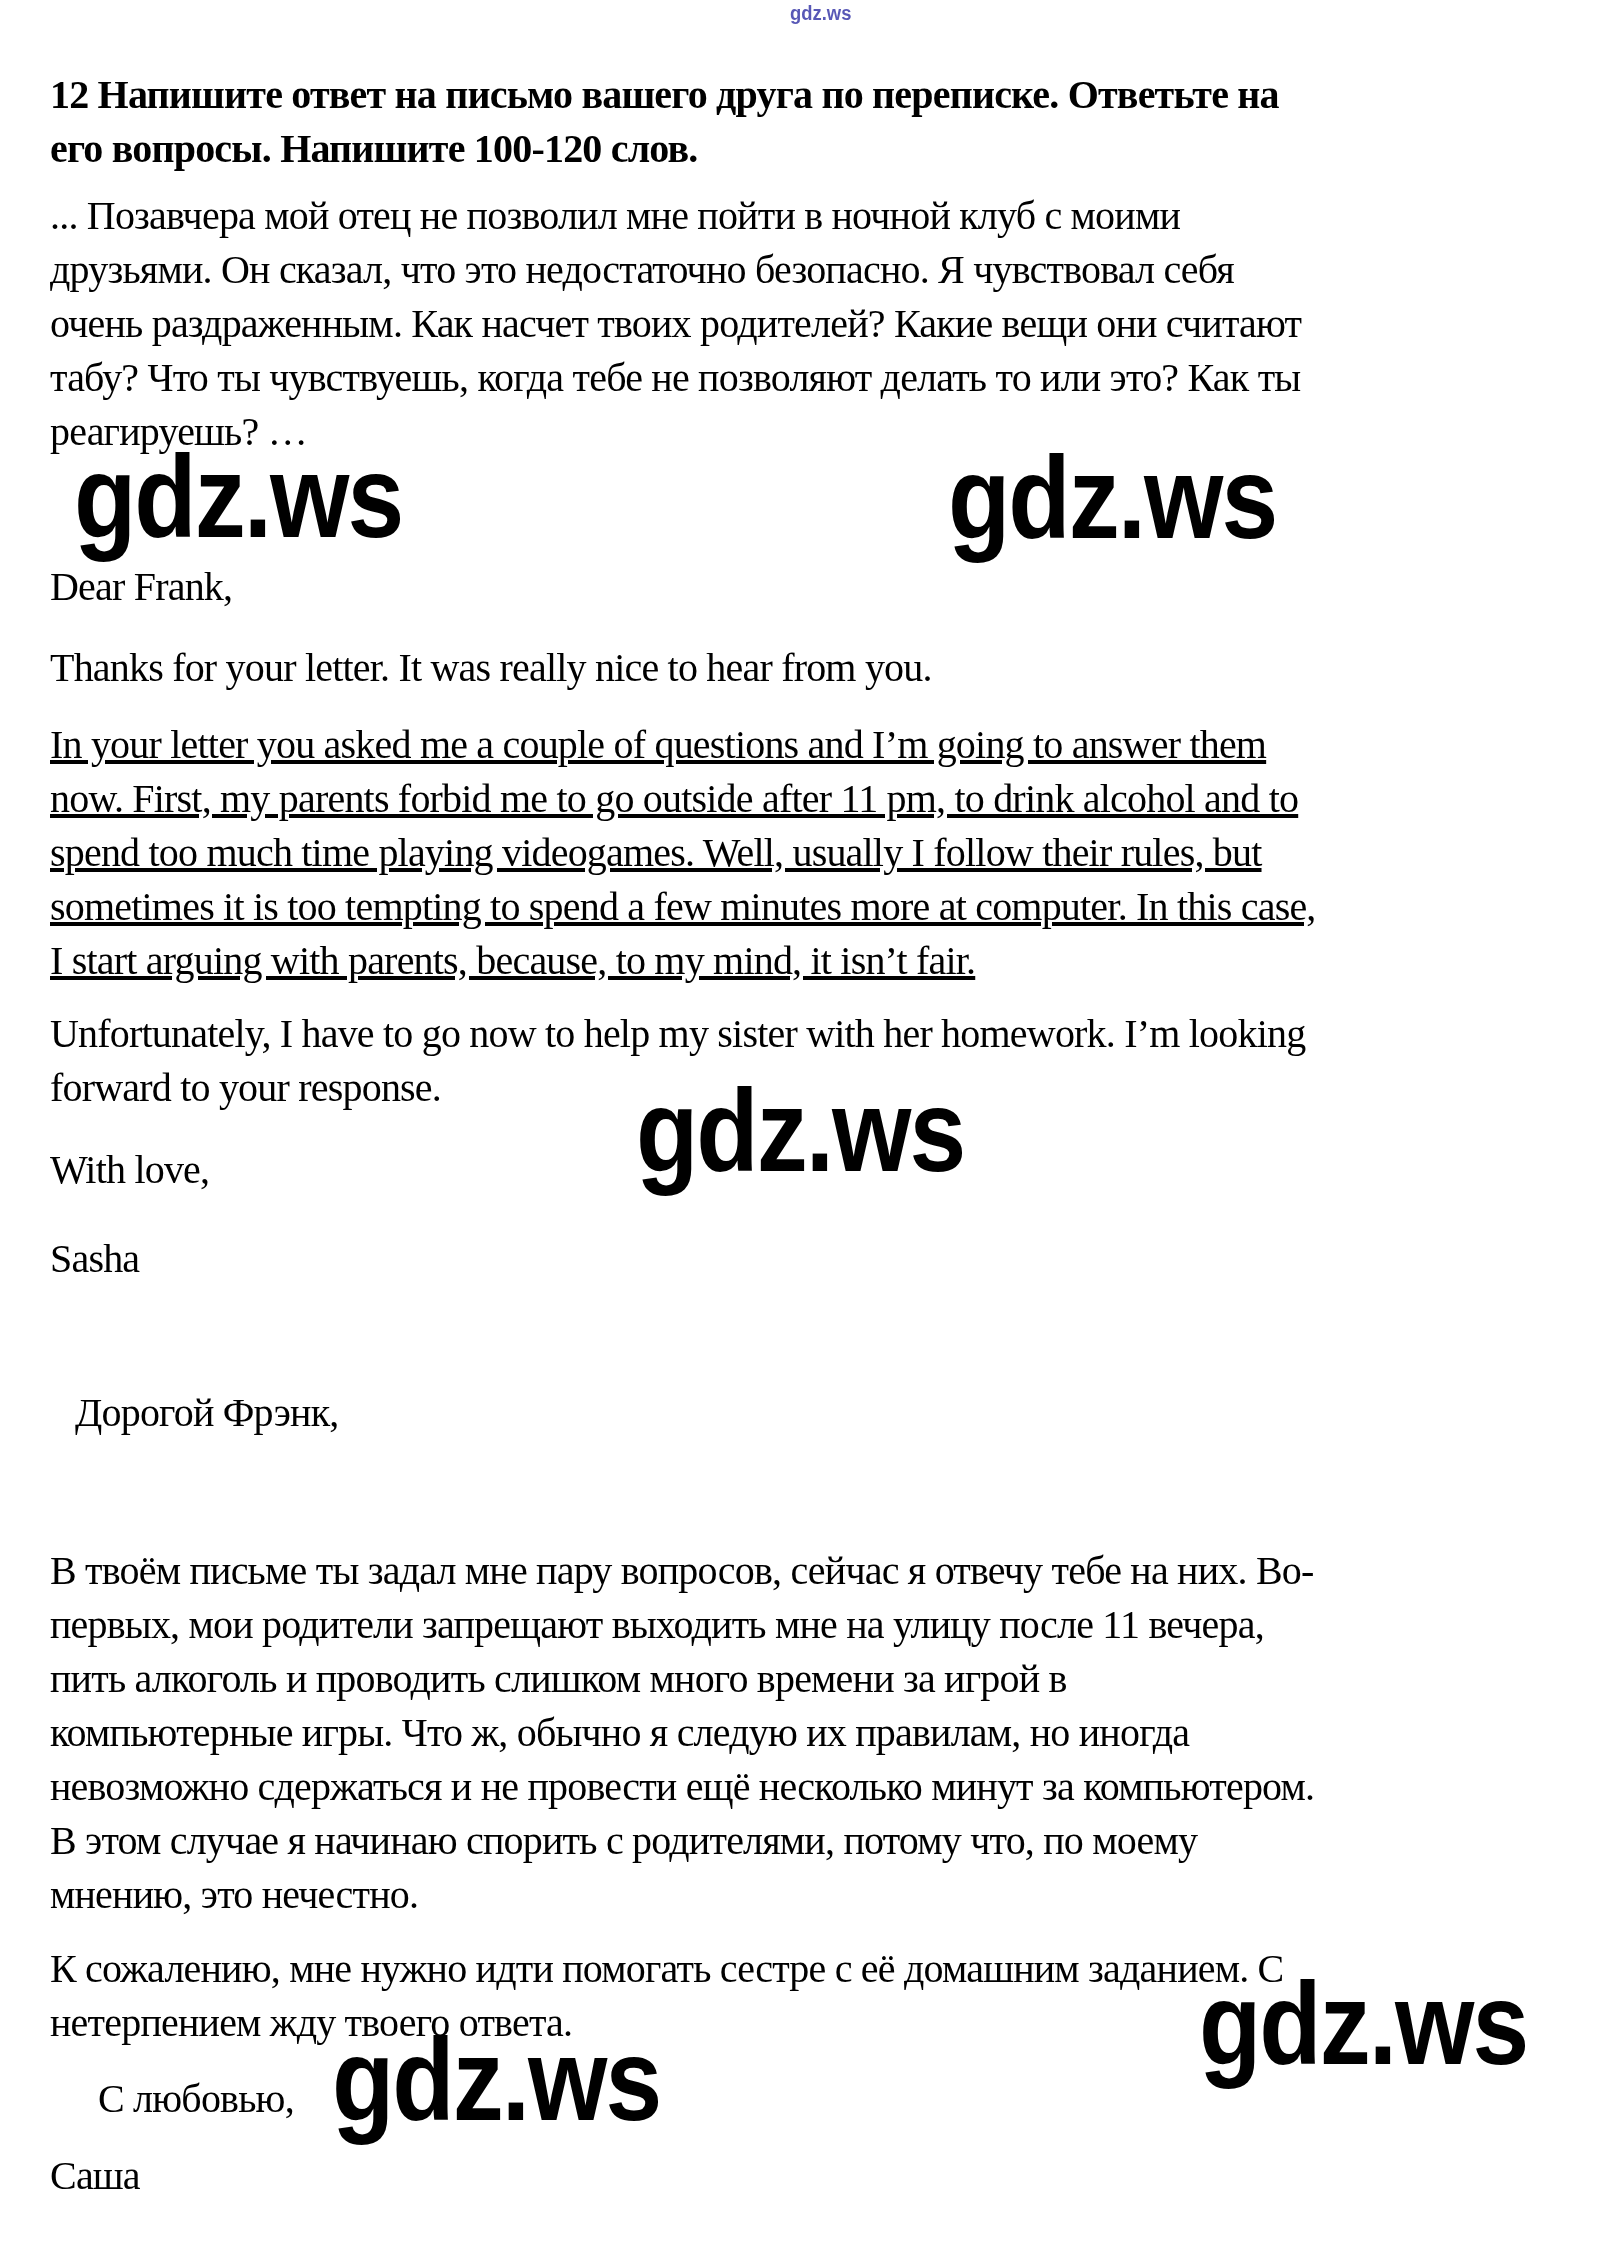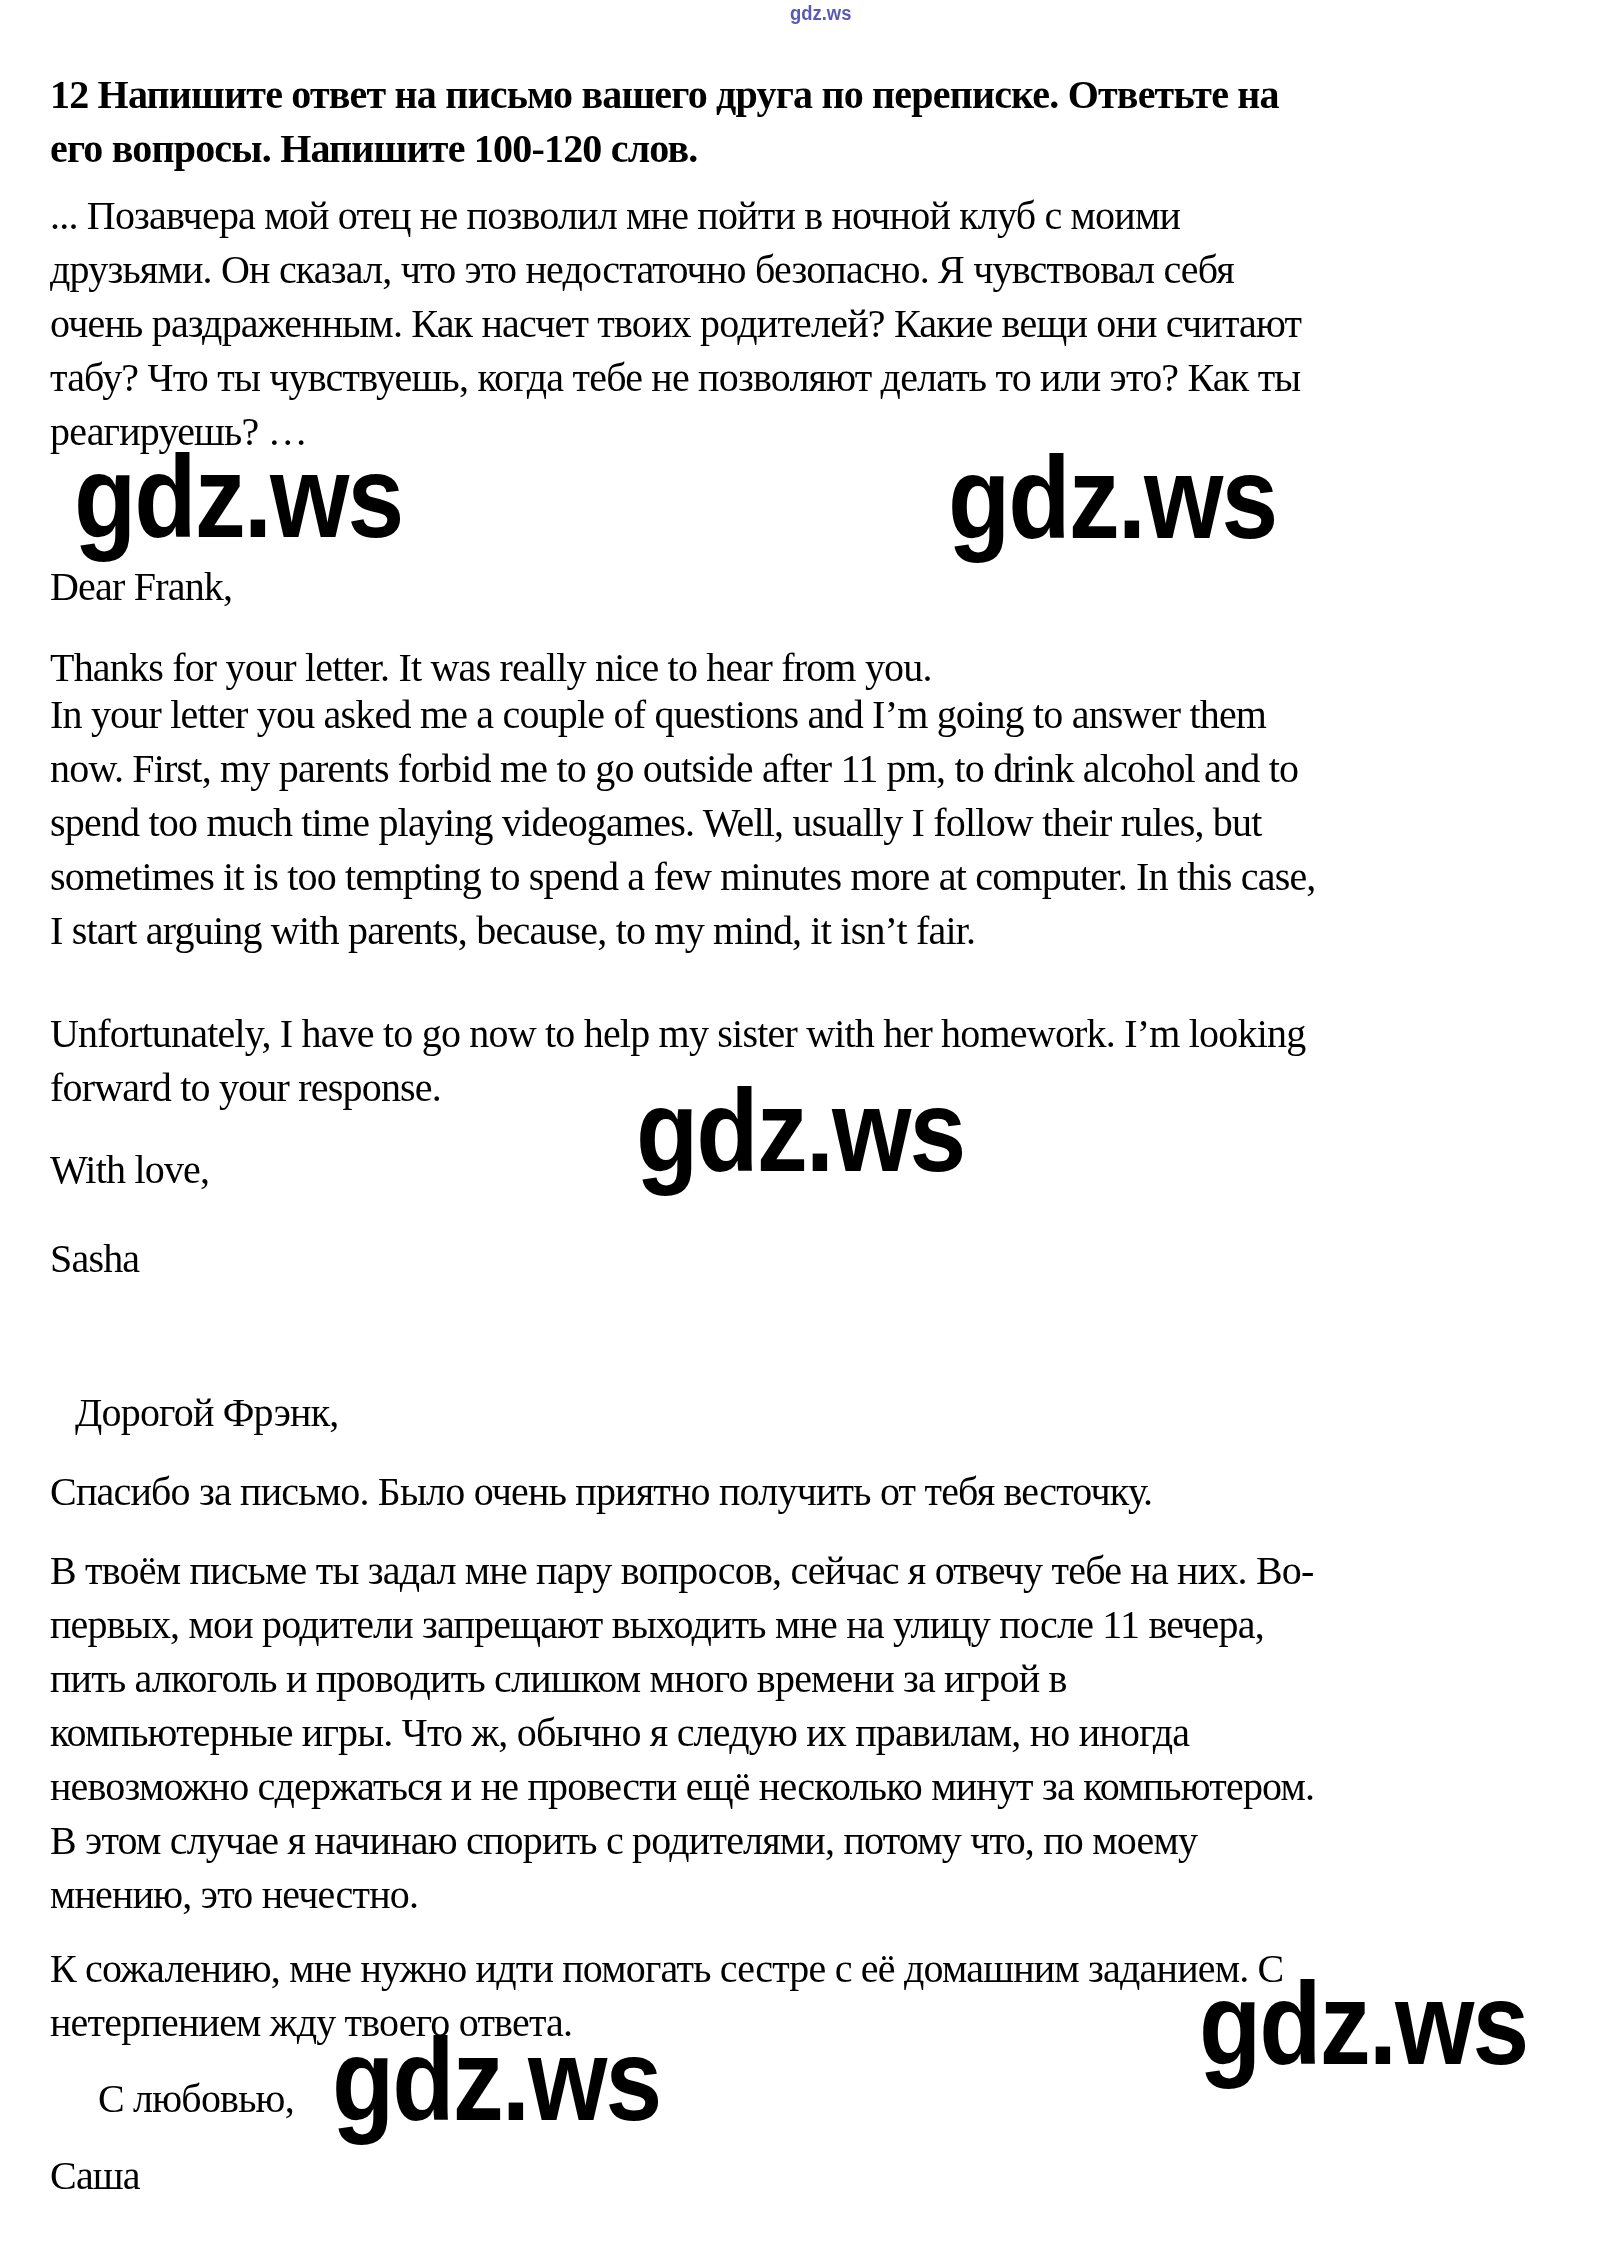--- a/index.html
+++ b/index.html
@@ -53,21 +53,21 @@
     transform: scaleX(0.95);
     transform-origin: 0 0;
     white-space: pre;
   }
   .task-heading        { top: 68px; }
   .task-prompt         { top: 189px; }
   .wm-1                { left: 74px;   top: 435px; }
   .wm-2                { left: 948px; top: 436px; }
   .en-salutation       { top: 560px; }
   .en-opening          { top: 641px; }
-  .en-body             { top: 688px; }
+  .en-body             { top: 718px; text-decoration: underline; }
   .en-closing          { top: 1007px; }
   .wm-3                { left: 636px;  top: 1069px; }
   .en-valediction      { top: 1143px; }
   .en-signature        { top: 1232px; }
   .ru-salutation       { top: 1386px; margin-left: 25px; }
   .ru-opening          { top: 1465px; }
   .ru-body             { top: 1544px; }
   .ru-closing          { top: 1942px; }
   .wm-4                { left: 1199px; top: 1962px; }
   .wm-5                { left: 332px;  top: 2018px; }
@@ -107,21 +107,20 @@
 forward to your response.</div>
 
   <div class="wm wm-3">gdz.ws</div>
 
   <div class="txt en-signature">Sasha</div>
 
   <div class="txt en-valediction">With love,</div>
 
   <div class="txt ru-salutation">Дорогой Фрэнк,</div>
 
-  <div class="txt ru-opening">Спасибо за письмо. Было очень приятно получить от тебя весточку.</div>
 
   <div class="txt ru-body">В твоём письме ты задал мне пару вопросов, сейчас я отвечу тебе на них. Во-
 первых, мои родители запрещают выходить мне на улицу после 11 вечера,
 пить алкоголь и проводить слишком много времени за игрой в
 компьютерные игры. Что ж, обычно я следую их правилам, но иногда
 невозможно сдержаться и не провести ещё несколько минут за компьютером.
 В этом случае я начинаю спорить с родителями, потому что, по моему
 мнению, это нечестно.</div>
 
   <div class="txt ru-closing">К сожалению, мне нужно идти помогать сестре с её домашним заданием. С

